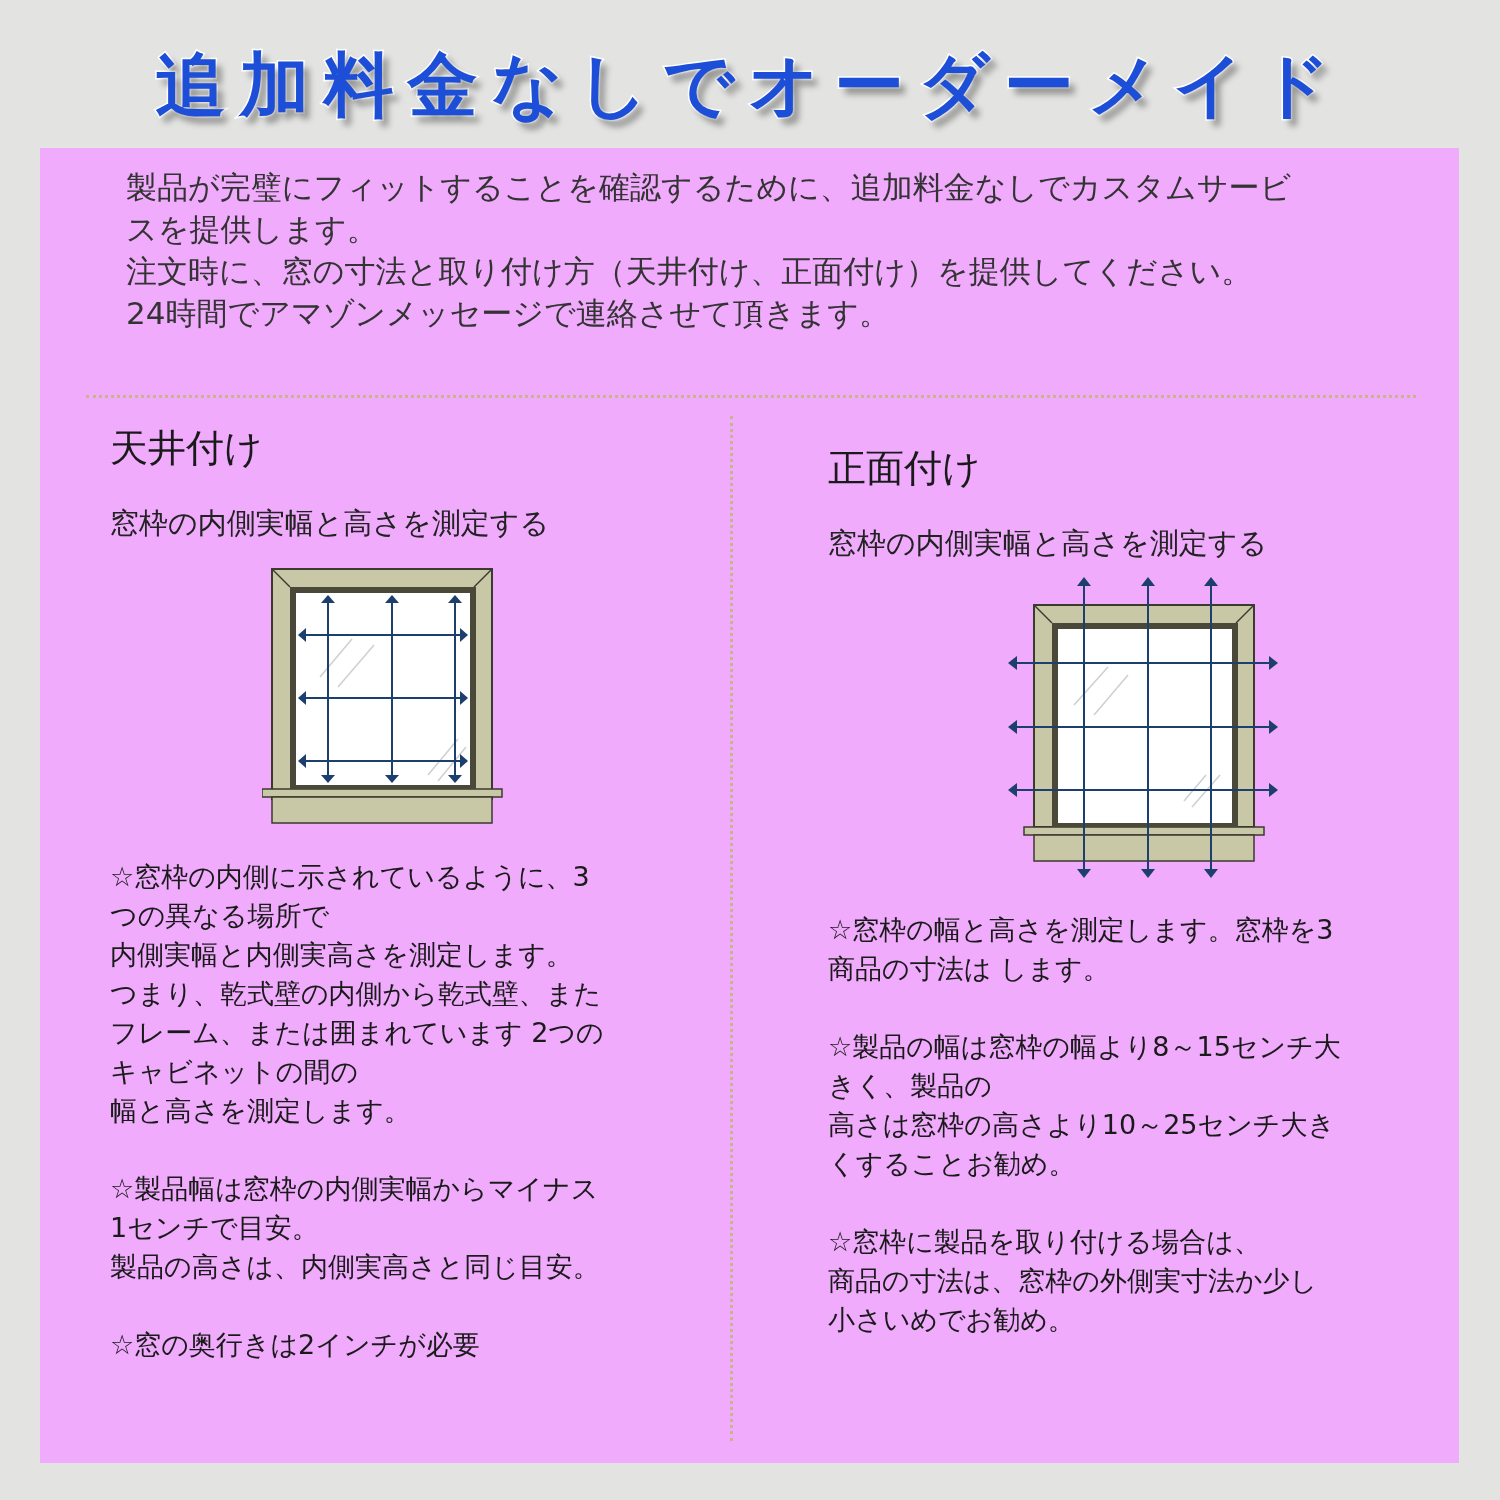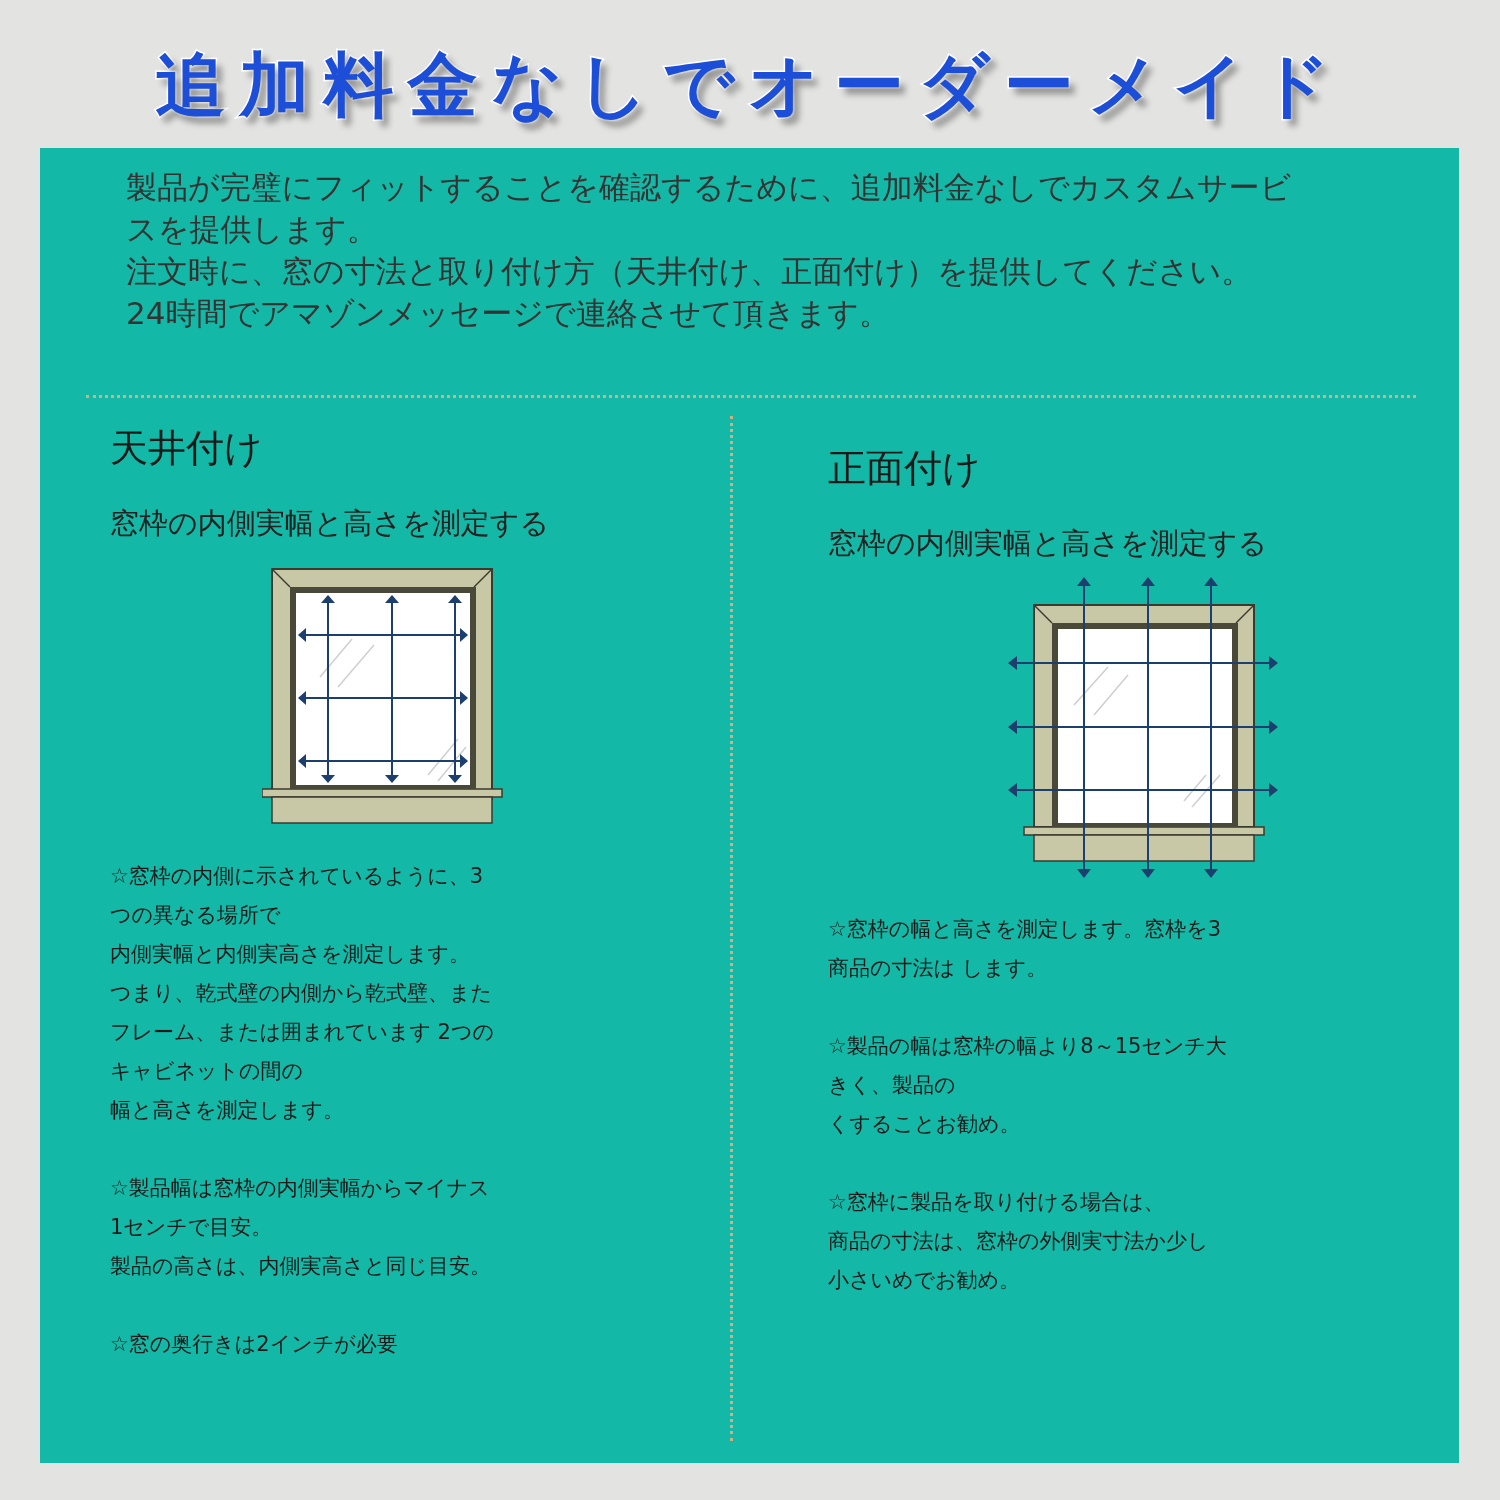--- a/index.html
+++ b/index.html
@@ -18,21 +18,21 @@
       letter-spacing: 14px;
       color: #1d4ed8;
       -webkit-text-stroke: 3px #ffffff;
       paint-order: stroke fill;
       text-shadow: 6px 7px 6px rgba(0,0,0,0.35);
       line-height: 90px;
     }
     .panel {
       position: absolute; left: 40px; top: 148px;
       width: 1419px; height: 1315px;
-      background: #14b8a6;
+      background: #f0abfc;
     }
     .intro {
       position: absolute; left: 86px; top: 18px; width: 1300px;
       font-size: 31px; line-height: 42px; color: #333;
     }
     .intro p { margin: 0; white-space: nowrap; }
     .hdivider {
       position: absolute; left: 46px; top: 247px; width: 1330px; height: 0;
       border-top: 3px dotted #c9b48a;
     }
@@ -43,21 +43,21 @@
     .col { position: absolute; margin-left: 24px; }
     .col.left { left: 46px; top: 275px; width: 620px; }
     .col.right { left: 764px; top: 295px; width: 630px; }
     .col h2 {
       margin: 0; font-weight: normal; font-size: 38px; line-height: 50px; color: #1a1a1a;
     }
     .col .sub {
       font-size: 29px; line-height: 40px; color: #222; margin-top: 30px;
     }
     .col .diagram { position: relative; margin-top: 20px; }
-    .notes { font-size: 21px; line-height: 39px; color: #1a1a1a; }
+    .notes { font-size: 27px; line-height: 39px; color: #1a1a1a; }
     .notes p { margin: 0; white-space: nowrap; }
     .notes .gap { height: 39px; }
   </style>
 </head>
 <body>
 
 <div class="title">追加料金なしでオーダーメイド</div>
 
 <div class="panel">
 
@@ -186,20 +186,21 @@
         </g>
       </svg>
     </div>
 
     <div class="notes" style="margin-top:30px;">
       <p>☆窓枠の幅と高さを測定します。窓枠を3</p>
       <p>商品の寸法は します。</p>
       <div class="gap"></div>
       <p>☆製品の幅は窓枠の幅より8～15センチ大</p>
       <p>きく、製品の</p>
+      <p>高さは窓枠の高さより10～25センチ大き</p>
       <p>くすることお勧め。</p>
       <div class="gap"></div>
       <p>☆窓枠に製品を取り付ける場合は、</p>
       <p>商品の寸法は、窓枠の外側実寸法か少し</p>
       <p>小さいめでお勧め。</p>
     </div>
   </div>
 
 </div>
 

